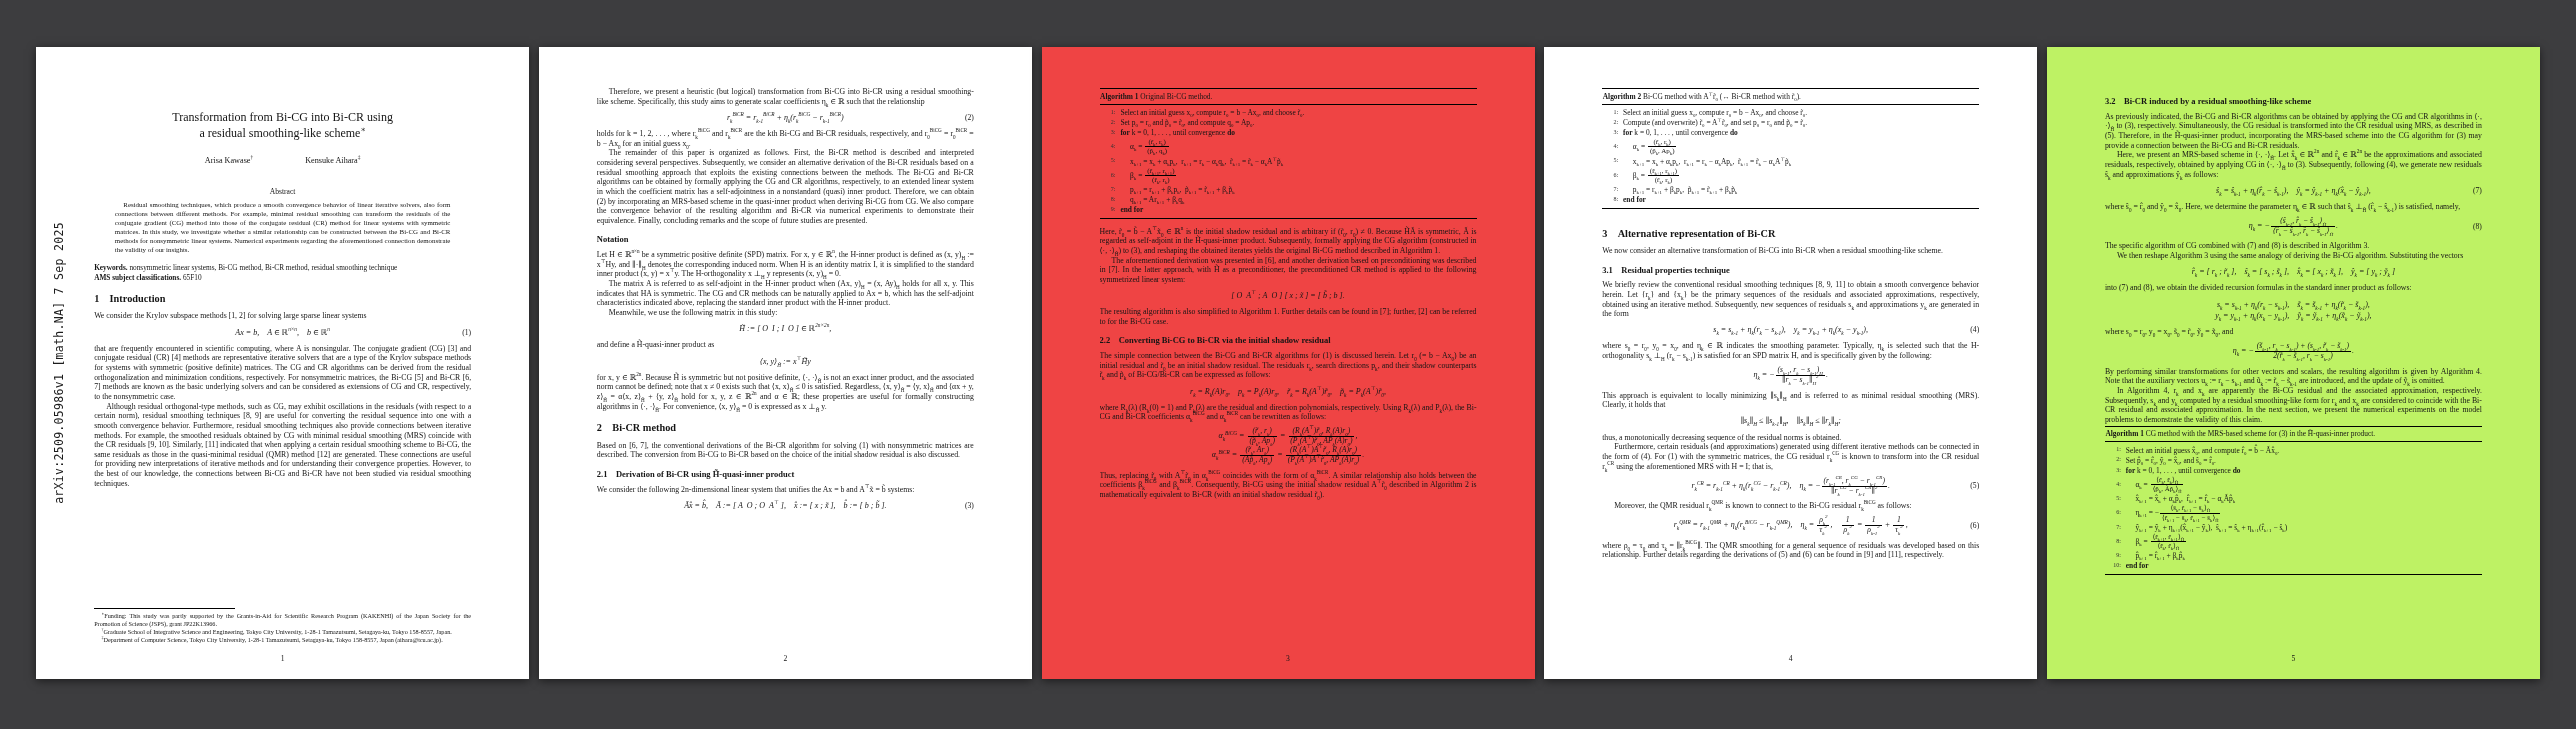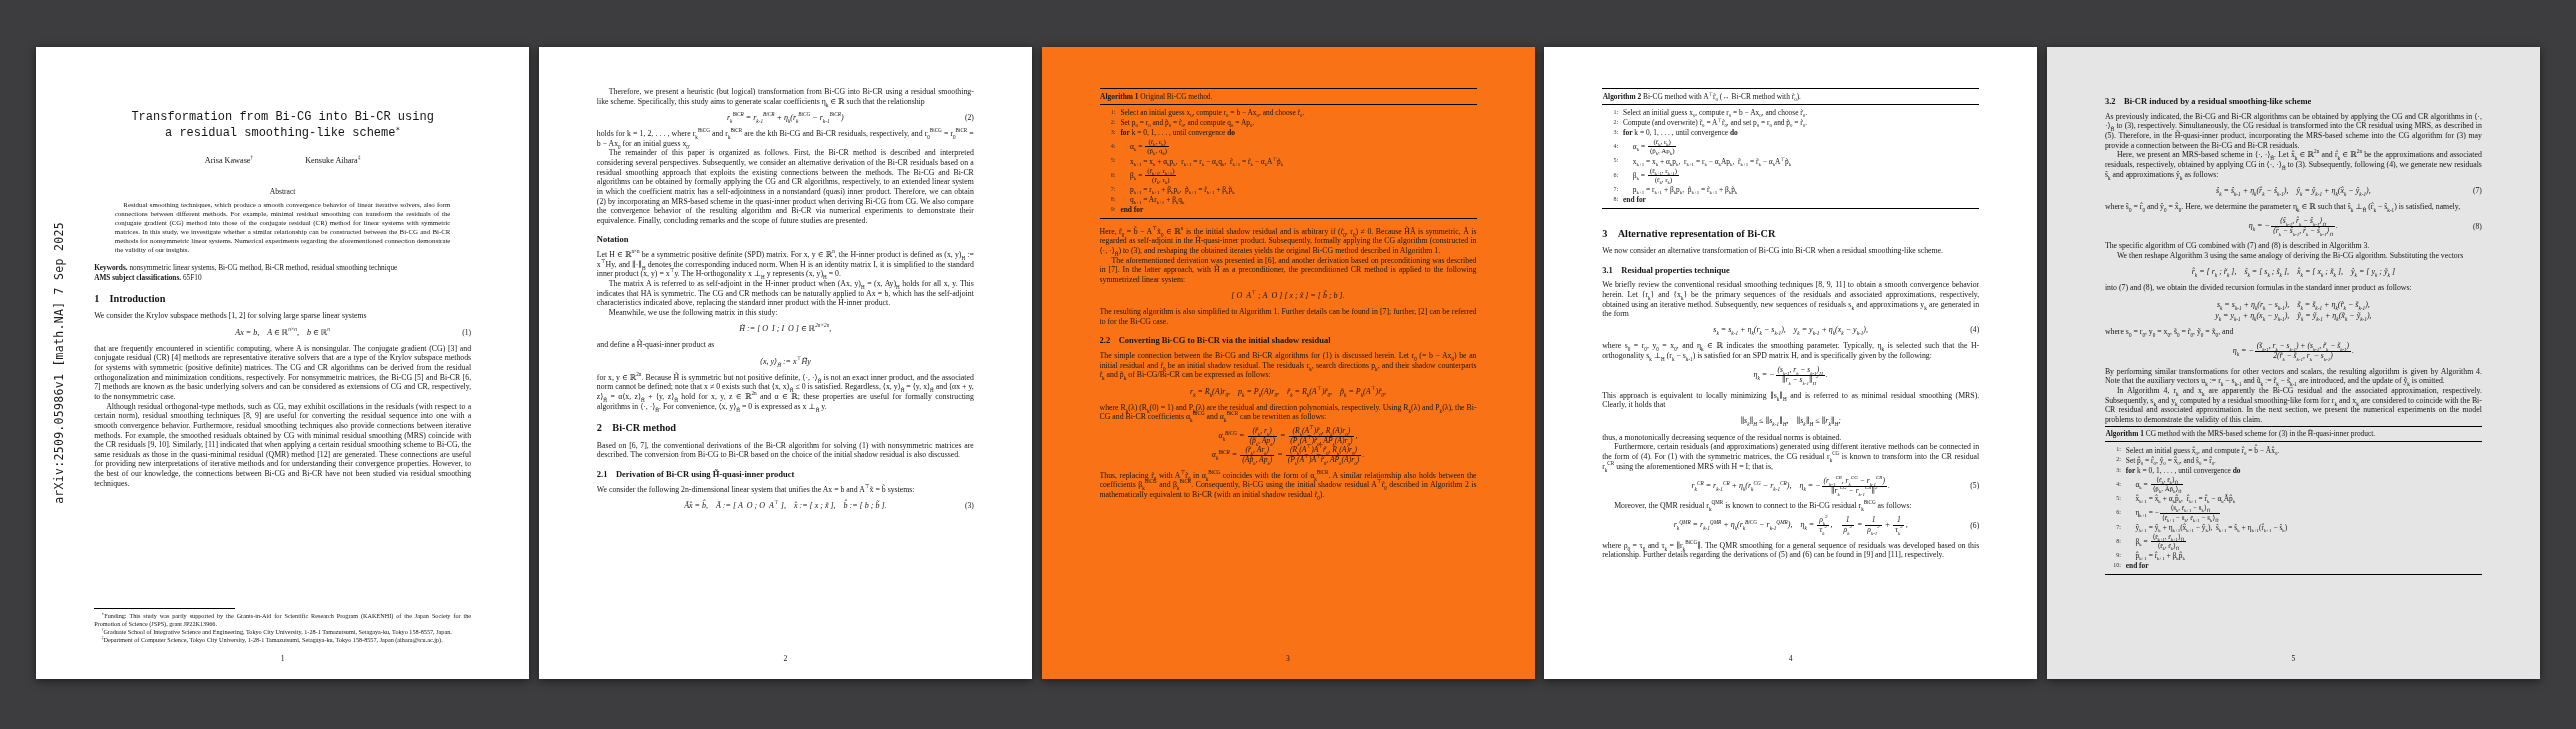--- a/index.html
+++ b/index.html
@@ -13,21 +13,21 @@
   .page{
     flex:0 0 auto;width:493px;height:632px;background:#ffffff;
     position:relative;box-shadow:0 1.8px 8.5px rgba(0,0,0,.55);
     color:#151515;
   }
   .page-body{
     position:absolute;left:58px;right:58px;top:40px;bottom:35px;
     overflow:hidden;display:flex;flex-direction:column;
     font-size:7.8px;line-height:1.24;text-align:justify;
   }
-  .doc-title{font-size:12px;font-weight:normal;text-align:center;margin:23px 12px 12px;line-height:1.32;font-family:Liberation Mono, monospace;}
+  .doc-title{font-size:12px;font-weight:normal;text-align:center;margin:23px 12px 12px;line-height:1.32;}
   .authors{display:flex;justify-content:center;gap:52px;margin:2.4px 0 16px;font-size:8.2px;}
   .abs-head{text-align:center;font-weight:normal;font-size:7.6px;margin:4.9px 0 4.3px;}
   .abstract{margin:0 20.7px 7.3px;font-size:6.9px;line-height:1.3;text-indent:8.5px;}
   .labelpara{margin:1px 0 0;font-size:7.3px;}
   .sec-head{font-size:10.3px;font-weight:bold;margin:11px 0 6px;text-align:left;display:flex;gap:10.3px;line-height:1.2;}
   .subsec-head{font-size:8.5px;font-weight:bold;margin:9px 0 5.5px;text-align:left;display:flex;gap:8.5px;line-height:1.2;}
   .para{margin:0;text-indent:12px;}
   .para.noind{text-indent:0;}
   .eq{display:grid;grid-template-columns:18px 1fr 18px;align-items:center;margin:5.5px 0;font-size:8px;}
   .eq-body{text-align:center;font-style:italic;line-height:1.45;}
@@ -134,21 +134,21 @@
           </h2>
           <p class="para noind">We consider the following 2n-dimensional linear system that unifies the Ax = b and A<sup>⊤</sup>x̃ = b̃ systems:</p>
           <div class="eq">
             <span class="eq-spacer"></span>
             <span class="eq-body">Ãx̂ = b̂, Ã := [ A O ; O A<sup>⊤</sup> ], x̂ := [ x ; x̃ ], b̂ := [ b ; b̃ ].</span>
             <span class="eq-tag">(3)</span>
           </div>
         </div>
         <div class="page-num">2</div>
       </section>
-      <section class="page" style="background: #f97316;">
+      <section class="page" style="background: #ef4444;">
         <div class="page-body">
           <div class="algo">
             <div class="algo-cap"><span class="algo-cap-bold">Algorithm 1</span><span class="algo-cap-rest"> Original Bi-CG method.</span></div>
             <div class="algo-lines">
               <div class="algo-line">
                 <span class="algo-no">1:</span>
                 <span class="algo-tx">Select an initial guess x<sub>0</sub>, compute r<sub>0</sub> = b − Ax<sub>0</sub>, and choose r̃<sub>0</sub>.</span>
               </div>
               <div class="algo-line">
                 <span class="algo-no">2:</span>
@@ -330,21 +330,21 @@
               </span> + <span class="frac">
                 <span class="num">1</span>
                 <span class="den">τ<sub>k</sub><sup>2</sup></span>
               </span>,</span>
             <span class="eq-tag">(6)</span>
           </div>
           <p class="para noind">where ρ<sub>0</sub> = τ<sub>0</sub> and τ<sub>k</sub> = ∥r<sub>k</sub><sup>BiCG</sup>∥. The QMR smoothing for a general sequence of residuals was developed based on this relationship. Further details regarding the derivations of (5) and (6) can be found in [9] and [11], respectively.</p>
         </div>
         <div class="page-num">4</div>
       </section>
-      <section class="page" style="background: #e5e5e5;">
+      <section class="page" style="background: #bef264;">
         <div class="page-body">
           <h2 class="subsec-head">
             <span class="sec-num">3.2</span>
             <span class="sec-title">Bi-CR induced by a residual smoothing-like scheme</span>
           </h2>
           <p class="para noind">As previously indicated, the Bi-CG and Bi-CR algorithms can be obtained by applying the CG and CR algorithms in ⟨·, ·⟩<sub>H̃</sub> to (3), respectively. Simultaneously, the CG residual is transformed into the CR residual using MRS, as described in (5). Therefore, in the H̃-quasi-inner product, incorporating the MRS-based scheme into the CG algorithm for (3) may provide a connection between the Bi-CG and Bi-CR residuals.</p>
           <p class="para">Here, we present an MRS-based scheme in ⟨·, ·⟩<sub>H̃</sub>. Let x̂<sub>k</sub> ∈ ℝ<sup>2n</sup> and r̂<sub>k</sub> ∈ ℝ<sup>2n</sup> be the approximations and associated residuals, respectively, obtained by applying CG in ⟨·, ·⟩<sub>H̃</sub> to (3). Subsequently, following (4), we generate new residuals ŝ<sub>k</sub> and approximations ŷ<sub>k</sub> as follows:</p>
           <div class="eq">
             <span class="eq-spacer"></span>
             <span class="eq-body">ŝ<sub>k</sub> = ŝ<sub>k-1</sub> + η<sub>k</sub>(r̂<sub>k</sub> − ŝ<sub>k-1</sub>), ŷ<sub>k</sub> = ŷ<sub>k-1</sub> + η<sub>k</sub>(x̂<sub>k</sub> − ŷ<sub>k-1</sub>),</span>

